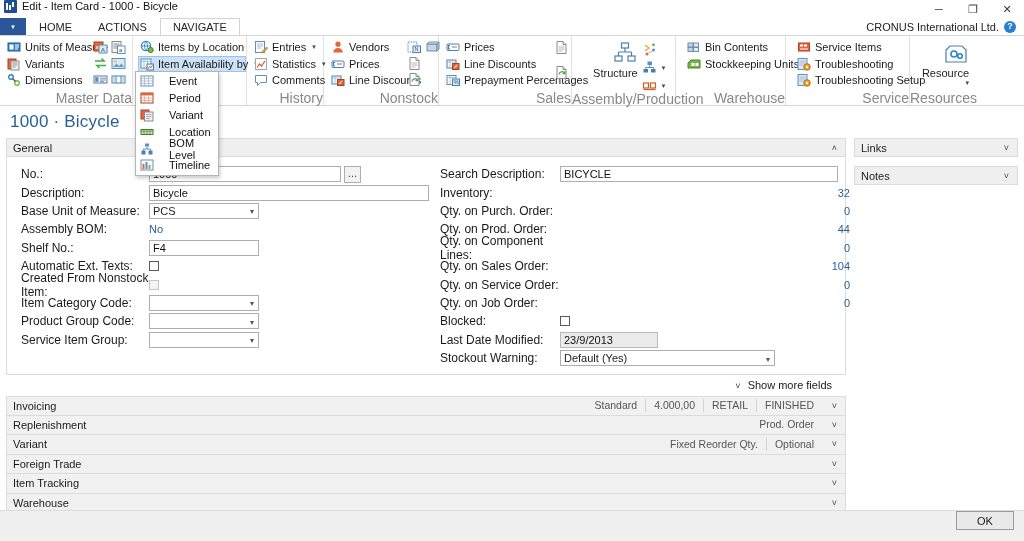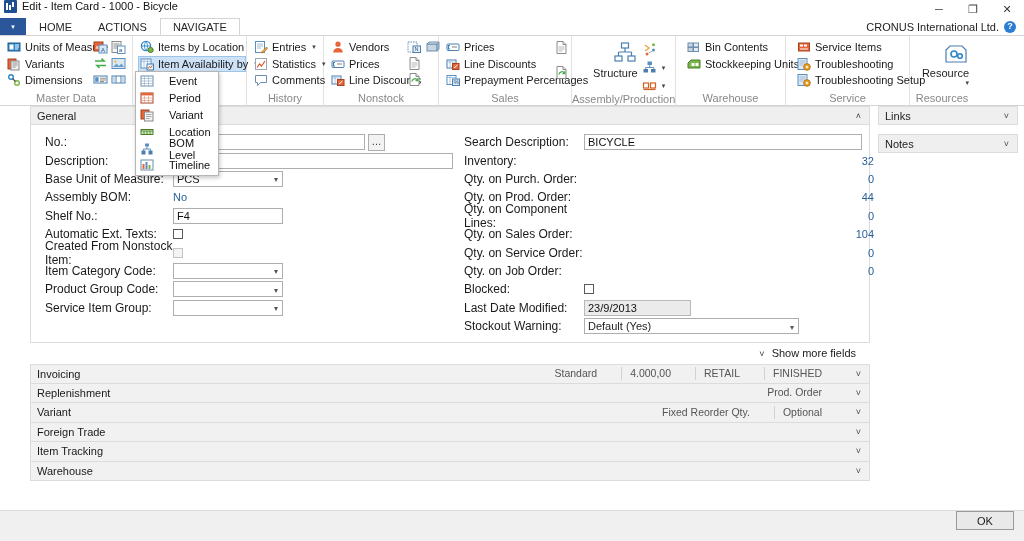--- a/index.html
+++ b/index.html
@@ -78,21 +78,21 @@
     display:flex; position:relative;
   }
   .rgroup{
     display:flex; flex-direction:column;
     padding:3px 0 0 0; position:relative;
     border-right:1px solid #e2e2e2;
   }
   .rgroup:last-child{ border-right:none; }
   .rg-body{ display:flex; flex:1; padding:0 5px; }
   .rg-label{
-    text-align:center; font-size:11px; color:#888;
+    text-align:right; font-size:14px; color:#888;
     height:13px; line-height:13px;
   }
   .rcol{ display:flex; flex-direction:column; justify-content:flex-start; }
   .ritem{
     display:flex; align-items:center; gap:4px;
     height:16.5px; padding:0 4px 0 2px; white-space:nowrap;
     font-size:11px; color:#1a1a1a;
   }
   .ritem.sel{ background:#cde2f7; border:1px solid #9dc3e6; padding:0 3px 0 1px; }
   .ico{ width:14px;height:14px; flex:none; position:relative; }
@@ -124,30 +124,30 @@
   }
   .dd-ico{ width:14px;height:14px;flex:none; }
 
   
   .page{ position:relative; padding:0; }
   .pagetitle{
     font-size:17px; color:#2a6099; font-weight:normal;
     padding:6px 0 6px 10px; letter-spacing:.2px;
   }
   .content{ display:flex; padding:0 6px 0 6px; gap:8px; }
-  .maincol{ width:840px;margin-left:24px; }
+  .maincol{ width:840px; }
   .sidecol{ width:164px; }
 
   .fastTabHeader{
     background:#efefef; border:1px solid #dcdcdc;
     height:19px; display:flex; align-items:center;
     padding:0 6px; font-size:11px; color:#1a1a1a;
     justify-content:space-between;
   }
-  .ft-right{ display:flex; align-items:center; gap:16px; }
+  .ft-right{ display:flex; align-items:center; gap:0; }
   .ft-val{
     font-size:10.5px; color:#555; padding:0 8px;
     border-left:1px solid #d2d2d2; line-height:13px;
   }
   .ft-val:first-child{ border-left:none; }
   .chev{ font-size:9px; color:#444; margin-left:8px; width:9px; text-align:center;}
 
   .generalbody{
     border:1px solid #dcdcdc; border-top:none;
     padding:8px 0 6px 0; display:flex; background:#fff;
@@ -737,20 +737,21 @@
           <rect x="5.5" y="4" width="2" height="7" fill="#5b8fbf"></rect>
           <rect x="8.5" y="7" width="2" height="4" fill="#7ab648"></rect>
         </svg>
     </span>
     <span>Timeline</span>
   </div>
 </div>
 
 <div class="page">
 
+  <div class="pagetitle">1000 · Bicycle</div>
 
   <div class="content">
 
     <div class="maincol">
 
       <div class="fastTabHeader">
         <span>General</span>
         <span class="chev">˄</span>
       </div>
 
@@ -903,21 +904,21 @@
           <div class="frow">
             <span class="flabel wide">Blocked:</span>
             <span class="fctl">
                 <span class="cbox"></span>
               </span>
           </div>
 
           <div class="frow">
             <span class="flabel wide">Last Date Modified:</span>
             <span class="fctl">
-              <input class="tb" readonly="" style="width: 107px;" value="23/9/2013">
+              <input class="tb" readonly="" style="width: 98px;" value="23/9/2013">
             </span>
           </div>
 
           <div class="frow">
             <span class="flabel wide">Stockout Warning:</span>
             <span class="fctl">
               <span class="sel" style="width:215px">
                 <span>Default (Yes)</span>
                 <span class="sarrow">▾</span>
               </span>

